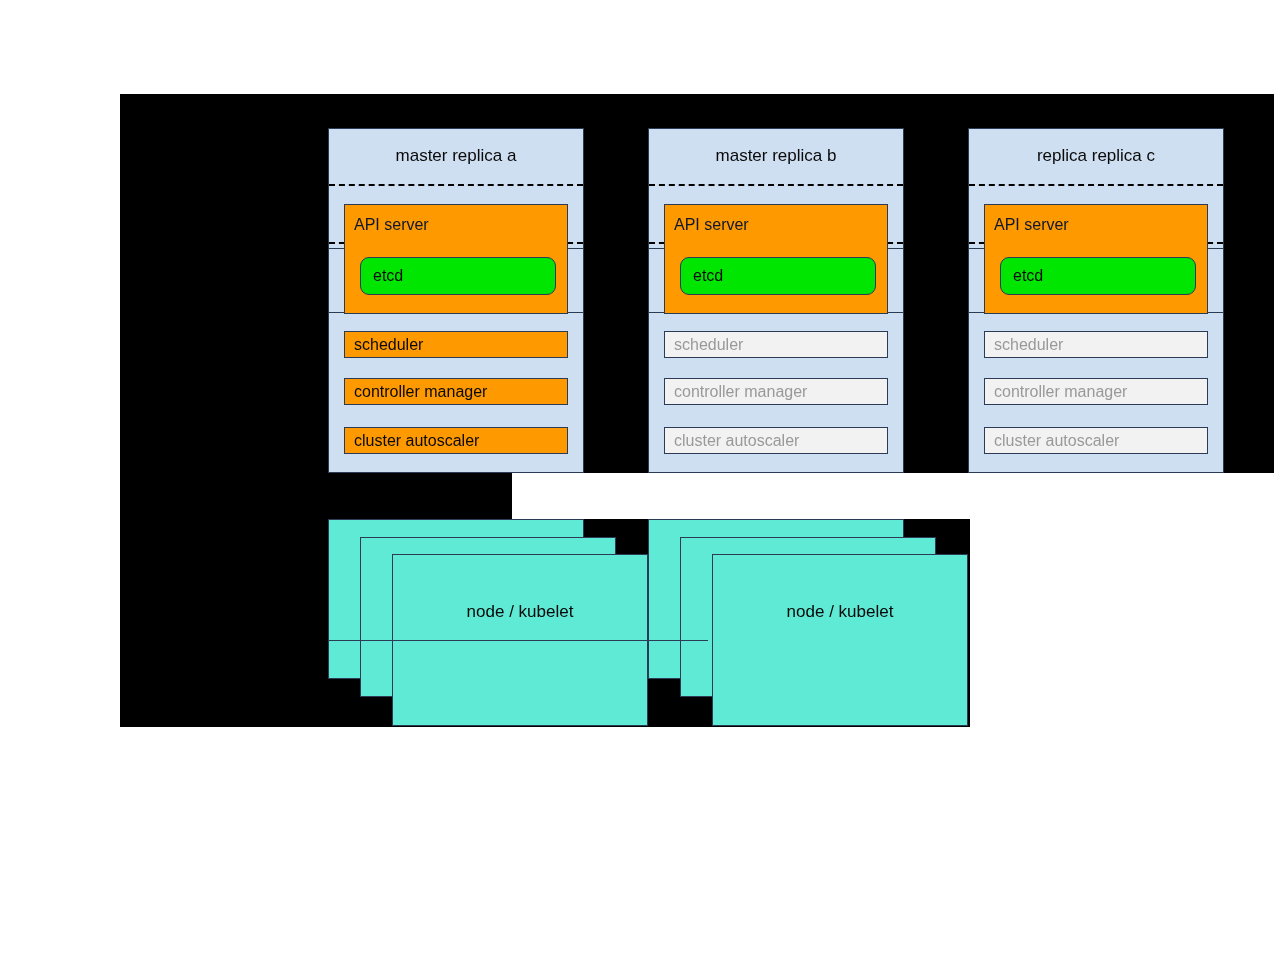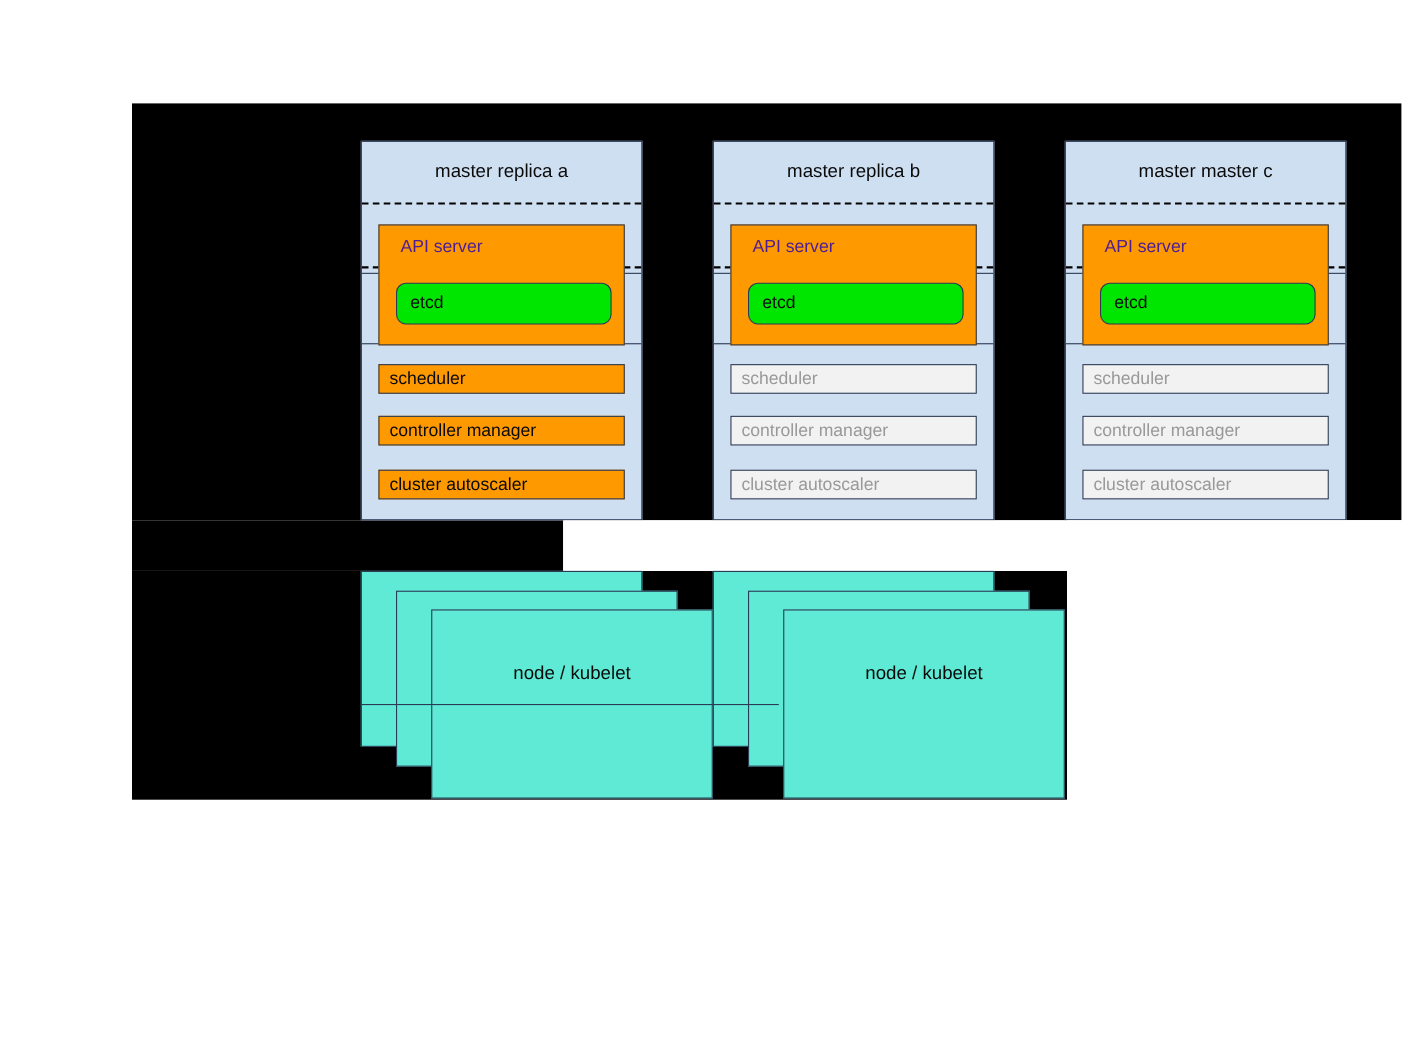--- a/index.html
+++ b/index.html
@@ -81,22 +81,21 @@
     box-sizing: border-box;
     background: #ff9900;
     border: 1px solid #2b3a55;
   }
   .apiserver-label {
     position: absolute;
     top: 12px;
     left: 9px;
     font-size: 16px;
     line-height: 1;
-    color: #4c1d95;
-    margin-left: 10px;
+    color: #0f172a;
   }
   .etcd {
     position: absolute;
     box-sizing: border-box;
     background: #00e600;
     border: 1px solid #2b3a55;
     border-radius: 9px;
     font-size: 16px;
     line-height: 1;
     display: flex;
@@ -140,21 +139,21 @@
 
   <div class="replica" style="left:328px; top:128px; width:256px; height:345px;">
     <div class="replica-title">master replica a</div>
   </div>
 
   <div class="replica" style="left:648px; top:128px; width:256px; height:345px;">
     <div class="replica-title">master replica b</div>
   </div>
 
   <div class="replica" style="left:968px; top:128px; width:256px; height:345px;">
-    <div class="replica-title">master master c</div>
+    <div class="replica-title">replica replica c</div>
   </div>
 
   <div class="dashed-rule" style="left:329px; top:184px; width:254px;"></div>
   <div class="dashed-rule" style="left:649px; top:184px; width:254px;"></div>
   <div class="dashed-rule" style="left:969px; top:184px; width:254px;"></div>
 
   <div class="dashed-rule" style="left:329px; top:242px; width:254px;"></div>
   <div class="dashed-rule" style="left:649px; top:242px; width:254px;"></div>
   <div class="dashed-rule" style="left:969px; top:242px; width:254px;"></div>
 

